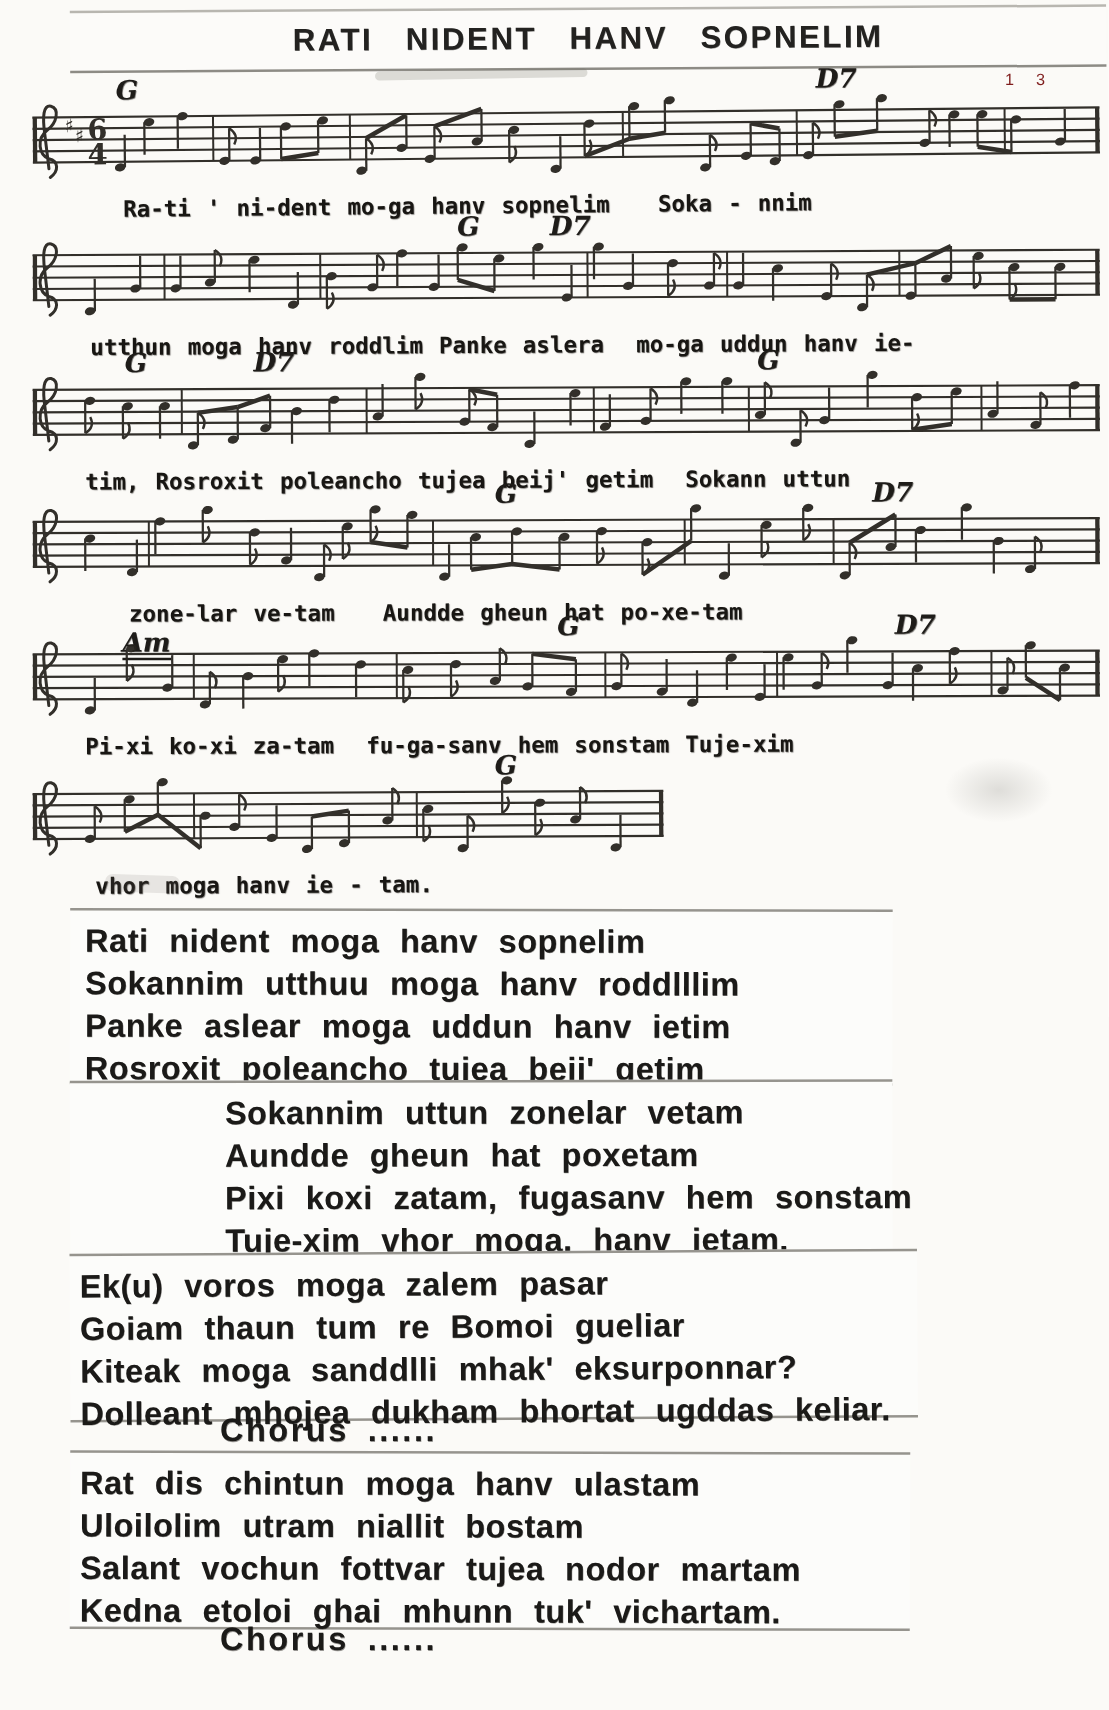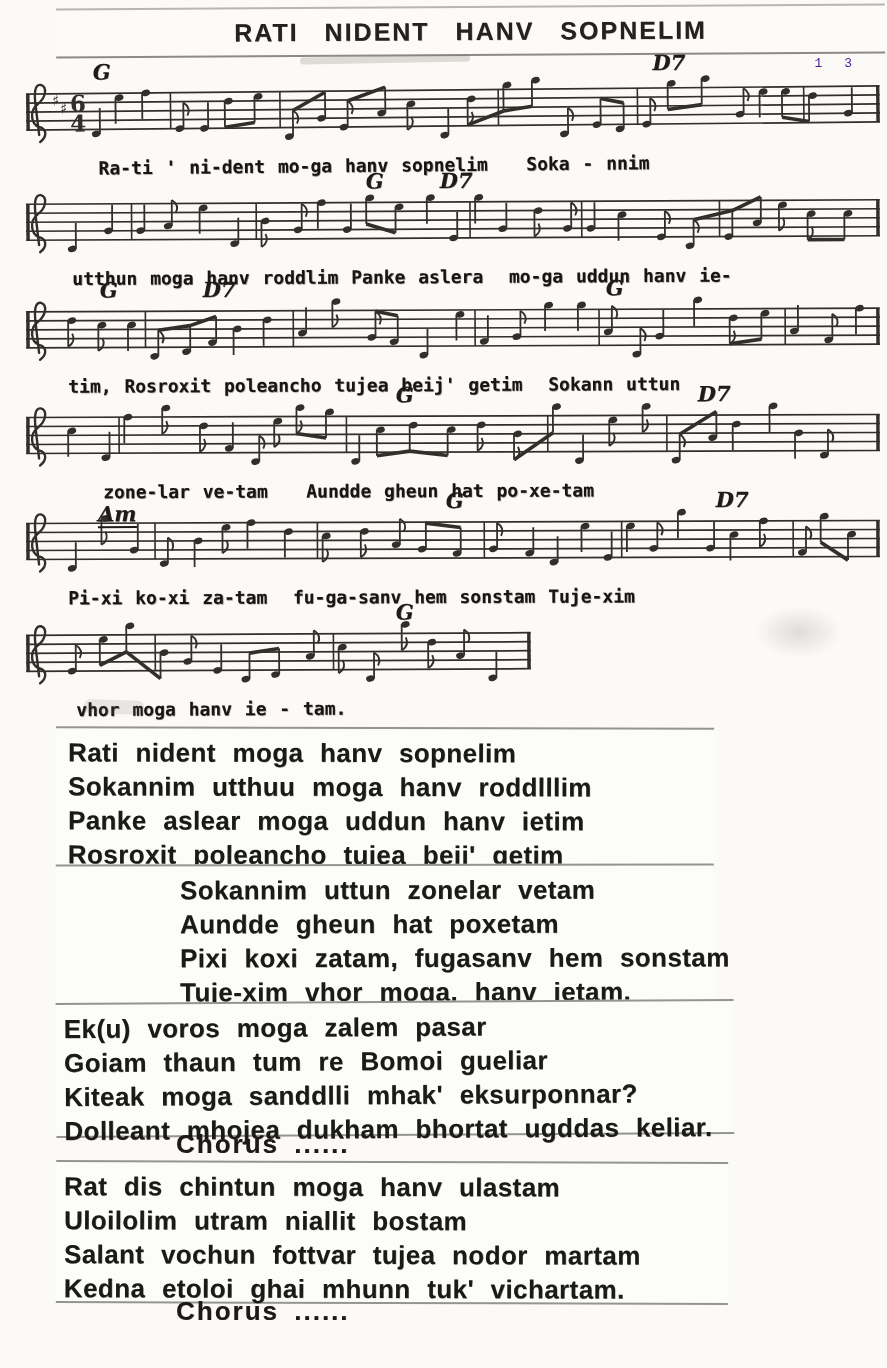--- a/index.html
+++ b/index.html
@@ -13,22 +13,22 @@
     position:absolute;left:56px;top:6px;width:829px;height:46px;
     border-top:2px solid #b8b6b0;border-bottom:2px solid #8d8b85;
     transform:rotate(-0.35deg);background:#fcfbf9;
   }
   .title-strip h1{
     margin:9px 0 0 0;text-align:center;font-size:25px;font-weight:bold;
     letter-spacing:2px;word-spacing:17px;color:#232220;
     text-shadow:0.4px 0.4px 0.5px rgba(30,30,28,.5);
   }
   .corner-mark{
-    position:absolute;top:56px;right:28px;font-size:13px;color:#4c1d95;
-    letter-spacing:7px;font-family:Liberation Mono, monospace;
+    position:absolute;top:56px;right:44px;font-size:13px;color:#7f1d1d;
+    letter-spacing:7px;font-family:Liberation Sans, sans-serif;
   }
   
   .system{position:absolute;left:26px;}
   .system svg{display:block;margin-top:10px;opacity:.94;}
   .chord{
     position:absolute;top:0;font-family:"DejaVu Serif",serif;
     font-weight:bold;font-style:italic;font-size:21px;color:#1e1c19;
     text-shadow:0.5px 0.5px 0.6px rgba(25,22,18,.6);
   }
   .chord.underlined{border-bottom:2px solid #1e1c19;padding-bottom:0;margin-top:12px;}

